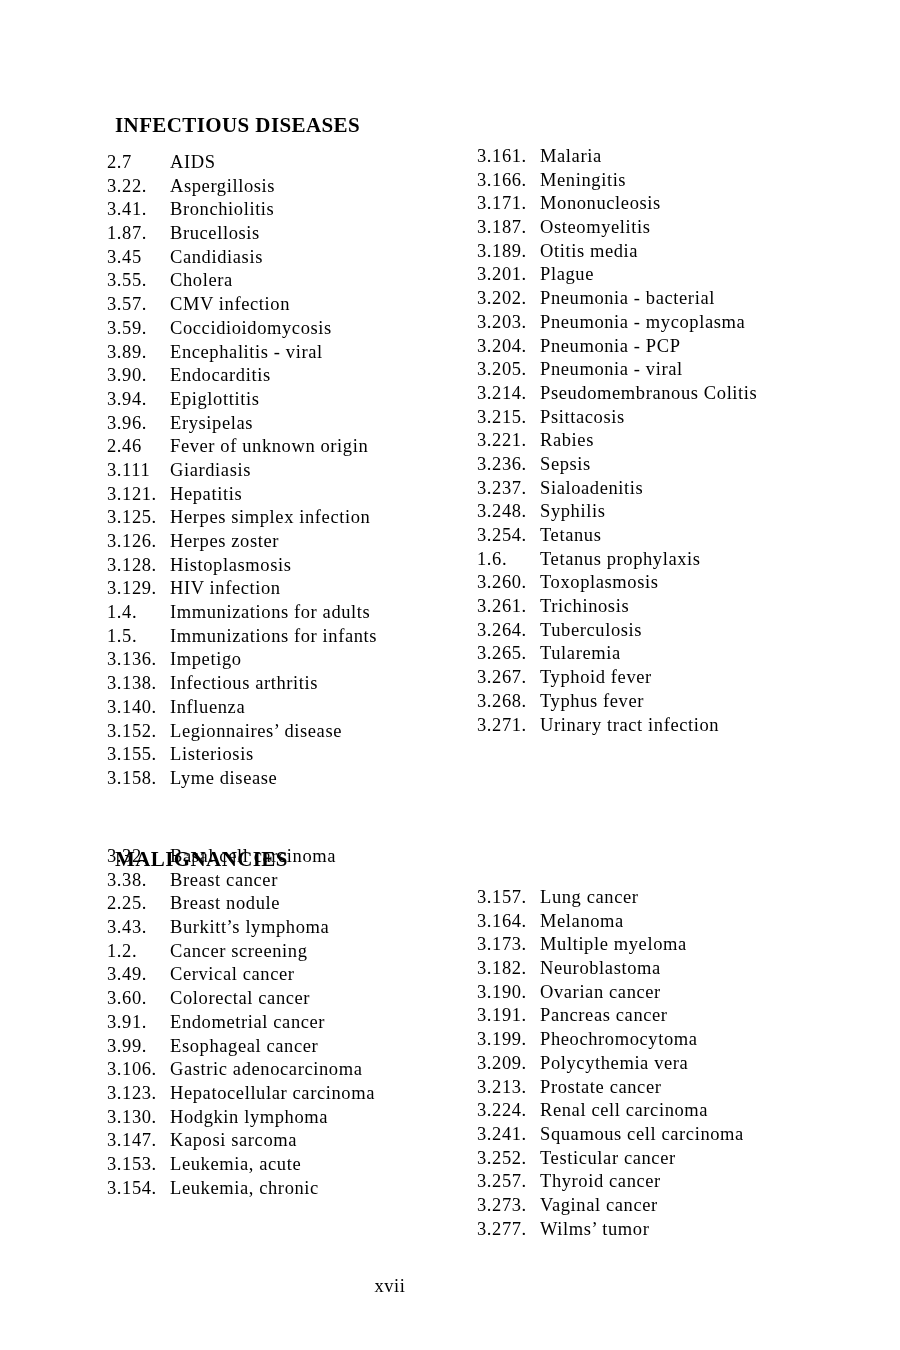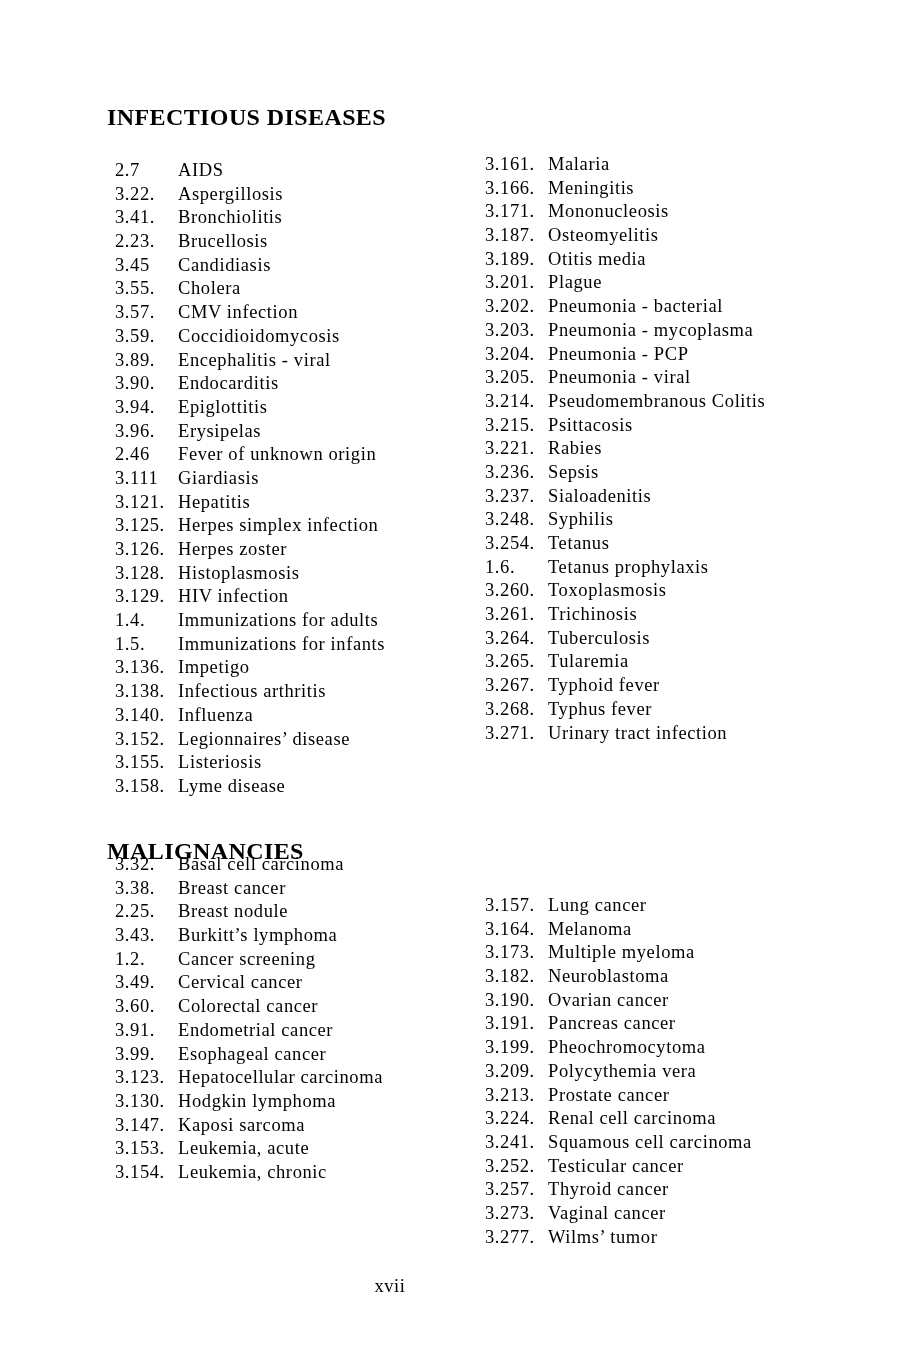--- a/index.html
+++ b/index.html
@@ -12,32 +12,32 @@
     width: 900px;
     height: 1350px;
     background: #ffffff;
     color: #000000;
     font-family: "Liberation Serif", serif;
     overflow: hidden;
   }
   .section-title {
     position: absolute;
     left: 107px;
-    margin: 0;
-    font-size: 24px;
+    margin: 8px;
+    font-size: 21px;
     font-weight: bold;
     line-height: 24px;
     letter-spacing: 0.4px;
     white-space: nowrap;
   }
   #title-infectious { top: 105px; }
   #title-malignancies { top: 839px; }
   .index-list {
     position: absolute;
-    margin: 8px;
+    margin: 0;
     padding: 0;
     list-style: none;
   }
   #inf-left  { left: 107px; top: 151px; width: 368px; }
   #inf-right { left: 477px; top: 145px; width: 420px; }
   #mal-left  { left: 107px; top: 845px; width: 368px; }
   #mal-right { left: 477px; top: 886px; width: 420px; }
   .entry {
     height: 23.7px;
     line-height: 23.7px;
@@ -65,21 +65,21 @@
 <body>
 
 <div class="page">
 
   <h2 class="section-title" id="title-infectious">INFECTIOUS DISEASES</h2>
 
   <ul class="index-list" id="inf-left">
       <li class="entry"><span class="num">2.7</span><span class="label">AIDS</span></li>
       <li class="entry"><span class="num">3.22.</span><span class="label">Aspergillosis</span></li>
       <li class="entry"><span class="num">3.41.</span><span class="label">Bronchiolitis</span></li>
-      <li class="entry"><span class="num">2.23.</span><span class="label">Brucellosis</span></li>
+      <li class="entry"><span class="num">1.87.</span><span class="label">Brucellosis</span></li>
       <li class="entry"><span class="num">3.45</span><span class="label">Candidiasis</span></li>
       <li class="entry"><span class="num">3.55.</span><span class="label">Cholera</span></li>
       <li class="entry"><span class="num">3.57.</span><span class="label">CMV infection</span></li>
       <li class="entry"><span class="num">3.59.</span><span class="label">Coccidioidomycosis</span></li>
       <li class="entry"><span class="num">3.89.</span><span class="label">Encephalitis - viral</span></li>
       <li class="entry"><span class="num">3.90.</span><span class="label">Endocarditis</span></li>
       <li class="entry"><span class="num">3.94.</span><span class="label">Epiglottitis</span></li>
       <li class="entry"><span class="num">3.96.</span><span class="label">Erysipelas</span></li>
       <li class="entry"><span class="num">2.46</span><span class="label">Fever of unknown origin</span></li>
       <li class="entry"><span class="num">3.111</span><span class="label">Giardiasis</span></li>
@@ -131,20 +131,21 @@
   <ul class="index-list" id="mal-left">
       <li class="entry"><span class="num">3.32.</span><span class="label">Basal cell carcinoma</span></li>
       <li class="entry"><span class="num">3.38.</span><span class="label">Breast cancer</span></li>
       <li class="entry"><span class="num">2.25.</span><span class="label">Breast nodule</span></li>
       <li class="entry"><span class="num">3.43.</span><span class="label">Burkitt’s lymphoma</span></li>
       <li class="entry"><span class="num">1.2.</span><span class="label">Cancer screening</span></li>
       <li class="entry"><span class="num">3.49.</span><span class="label">Cervical cancer</span></li>
       <li class="entry"><span class="num">3.60.</span><span class="label">Colorectal cancer</span></li>
       <li class="entry"><span class="num">3.91.</span><span class="label">Endometrial cancer</span></li>
       <li class="entry"><span class="num">3.99.</span><span class="label">Esophageal cancer</span></li>
+      <li class="entry"><span class="num">3.106.</span><span class="label">Gastric adenocarcinoma</span></li>
       <li class="entry"><span class="num">3.123.</span><span class="label">Hepatocellular carcinoma</span></li>
       <li class="entry"><span class="num">3.130.</span><span class="label">Hodgkin lymphoma</span></li>
       <li class="entry"><span class="num">3.147.</span><span class="label">Kaposi sarcoma</span></li>
       <li class="entry"><span class="num">3.153.</span><span class="label">Leukemia, acute</span></li>
       <li class="entry"><span class="num">3.154.</span><span class="label">Leukemia, chronic</span></li>
     </ul>
 
   <ul class="index-list" id="mal-right">
       <li class="entry"><span class="num">3.157.</span><span class="label">Lung cancer</span></li>
       <li class="entry"><span class="num">3.164.</span><span class="label">Melanoma</span></li>

